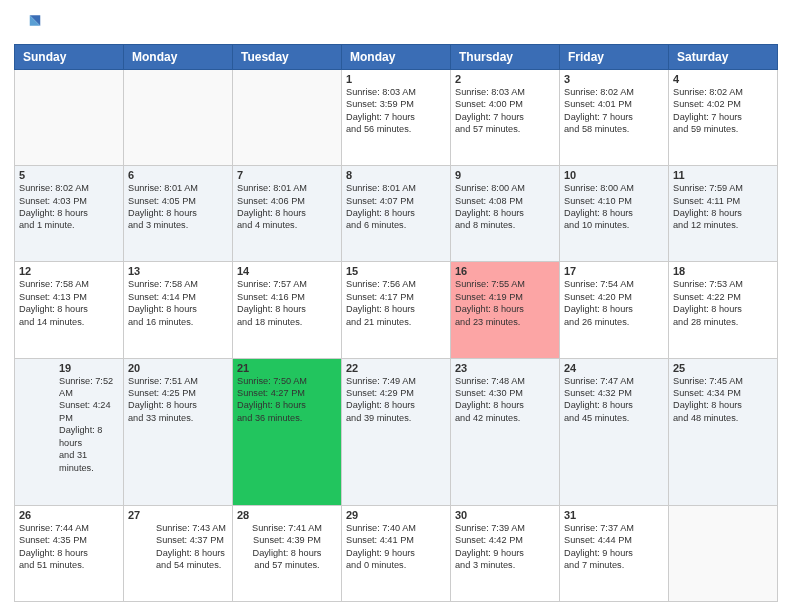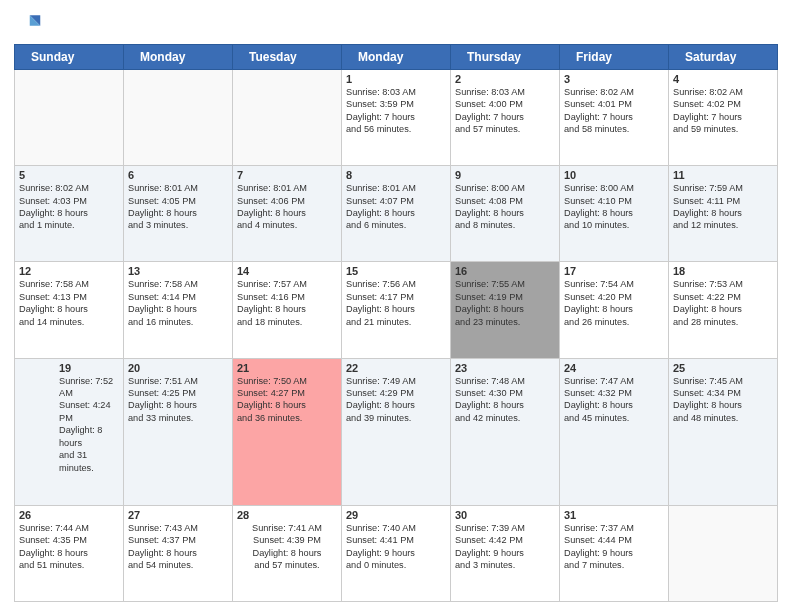--- a/index.html
+++ b/index.html
@@ -56,21 +56,21 @@
       flex: 1;
       border-collapse: collapse;
       width: 100%;
       table-layout: fixed;
     }
     .calendar th {
       background-color: #3a6db5;
       color: #fff;
       font-size: 12px;
       font-weight: bold;
-      padding: 5px 16px;
+      padding: 5px 8px;
       text-align: left;
       border: 1px solid #2a5a9a;
     }
     .calendar td {
       border: 1px solid #ccc;
       vertical-align: top;
       padding: 3px 4px;
       font-size: 9.5px;
       color: #333;
       background: #fff;
@@ -242,21 +242,21 @@
 Daylight: 8 hours
 and 18 minutes.</div>
           </td>
           <td style="background: rgb(255, 255, 255);">
             <span class="day-number">15</span>
             <div class="day-info" style="white-space: pre-line;">Sunrise: 7:56 AM
 Sunset: 4:17 PM
 Daylight: 8 hours
 and 21 minutes.</div>
           </td>
-          <td style="background: #a3a3a3;">
+          <td style="background: #fca5a5;">
             <span class="day-number">16</span>
             <div class="day-info" style="white-space: pre-line;">Sunrise: 7:55 AM
 Sunset: 4:19 PM
 Daylight: 8 hours
 and 23 minutes.</div>
           </td>
           <td style="background: rgb(255, 255, 255);">
             <span class="day-number">17</span>
             <div class="day-info" style="white-space: pre-line;">Sunrise: 7:54 AM
 Sunset: 4:20 PM
@@ -279,21 +279,21 @@
 Daylight: 8 hours
 and 31 minutes.</div>
           </td>
           <td style="background: rgb(240, 244, 248);">
             <span class="day-number">20</span>
             <div class="day-info" style="white-space: pre-line;">Sunrise: 7:51 AM
 Sunset: 4:25 PM
 Daylight: 8 hours
 and 33 minutes.</div>
           </td>
-          <td style="background: #fca5a5;">
+          <td style="background: #22c55e;">
             <span class="day-number">21</span>
             <div class="day-info" style="white-space: pre-line;">Sunrise: 7:50 AM
 Sunset: 4:27 PM
 Daylight: 8 hours
 and 36 minutes.</div>
           </td>
           <td style="background: rgb(240, 244, 248);">
             <span class="day-number">22</span>
             <div class="day-info" style="white-space: pre-line;">Sunrise: 7:49 AM
 Sunset: 4:29 PM
@@ -325,21 +325,21 @@
         <tr>
           <td style="background: rgb(255, 255, 255); border-radius: 12px;">
             <span class="day-number">26</span>
             <div class="day-info" style="white-space: pre-line;">Sunrise: 7:44 AM
 Sunset: 4:35 PM
 Daylight: 8 hours
 and 51 minutes.</div>
           </td>
           <td style="background: rgb(255, 255, 255);">
             <span class="day-number">27</span>
-            <div class="day-info" style="white-space: pre-line;">Sunrise: 7:43 AM
+            <div class="day-info" style="white-space: pre-line; margin-left: 28px;">Sunrise: 7:43 AM
 Sunset: 4:37 PM
 Daylight: 8 hours
 and 54 minutes.</div>
           </td>
           <td style="background: rgb(255, 255, 255);">
             <span class="day-number">28</span>
             <div class="day-info" style="white-space: pre-line; text-align: center;">Sunrise: 7:41 AM
 Sunset: 4:39 PM
 Daylight: 8 hours
 and 57 minutes.</div>

